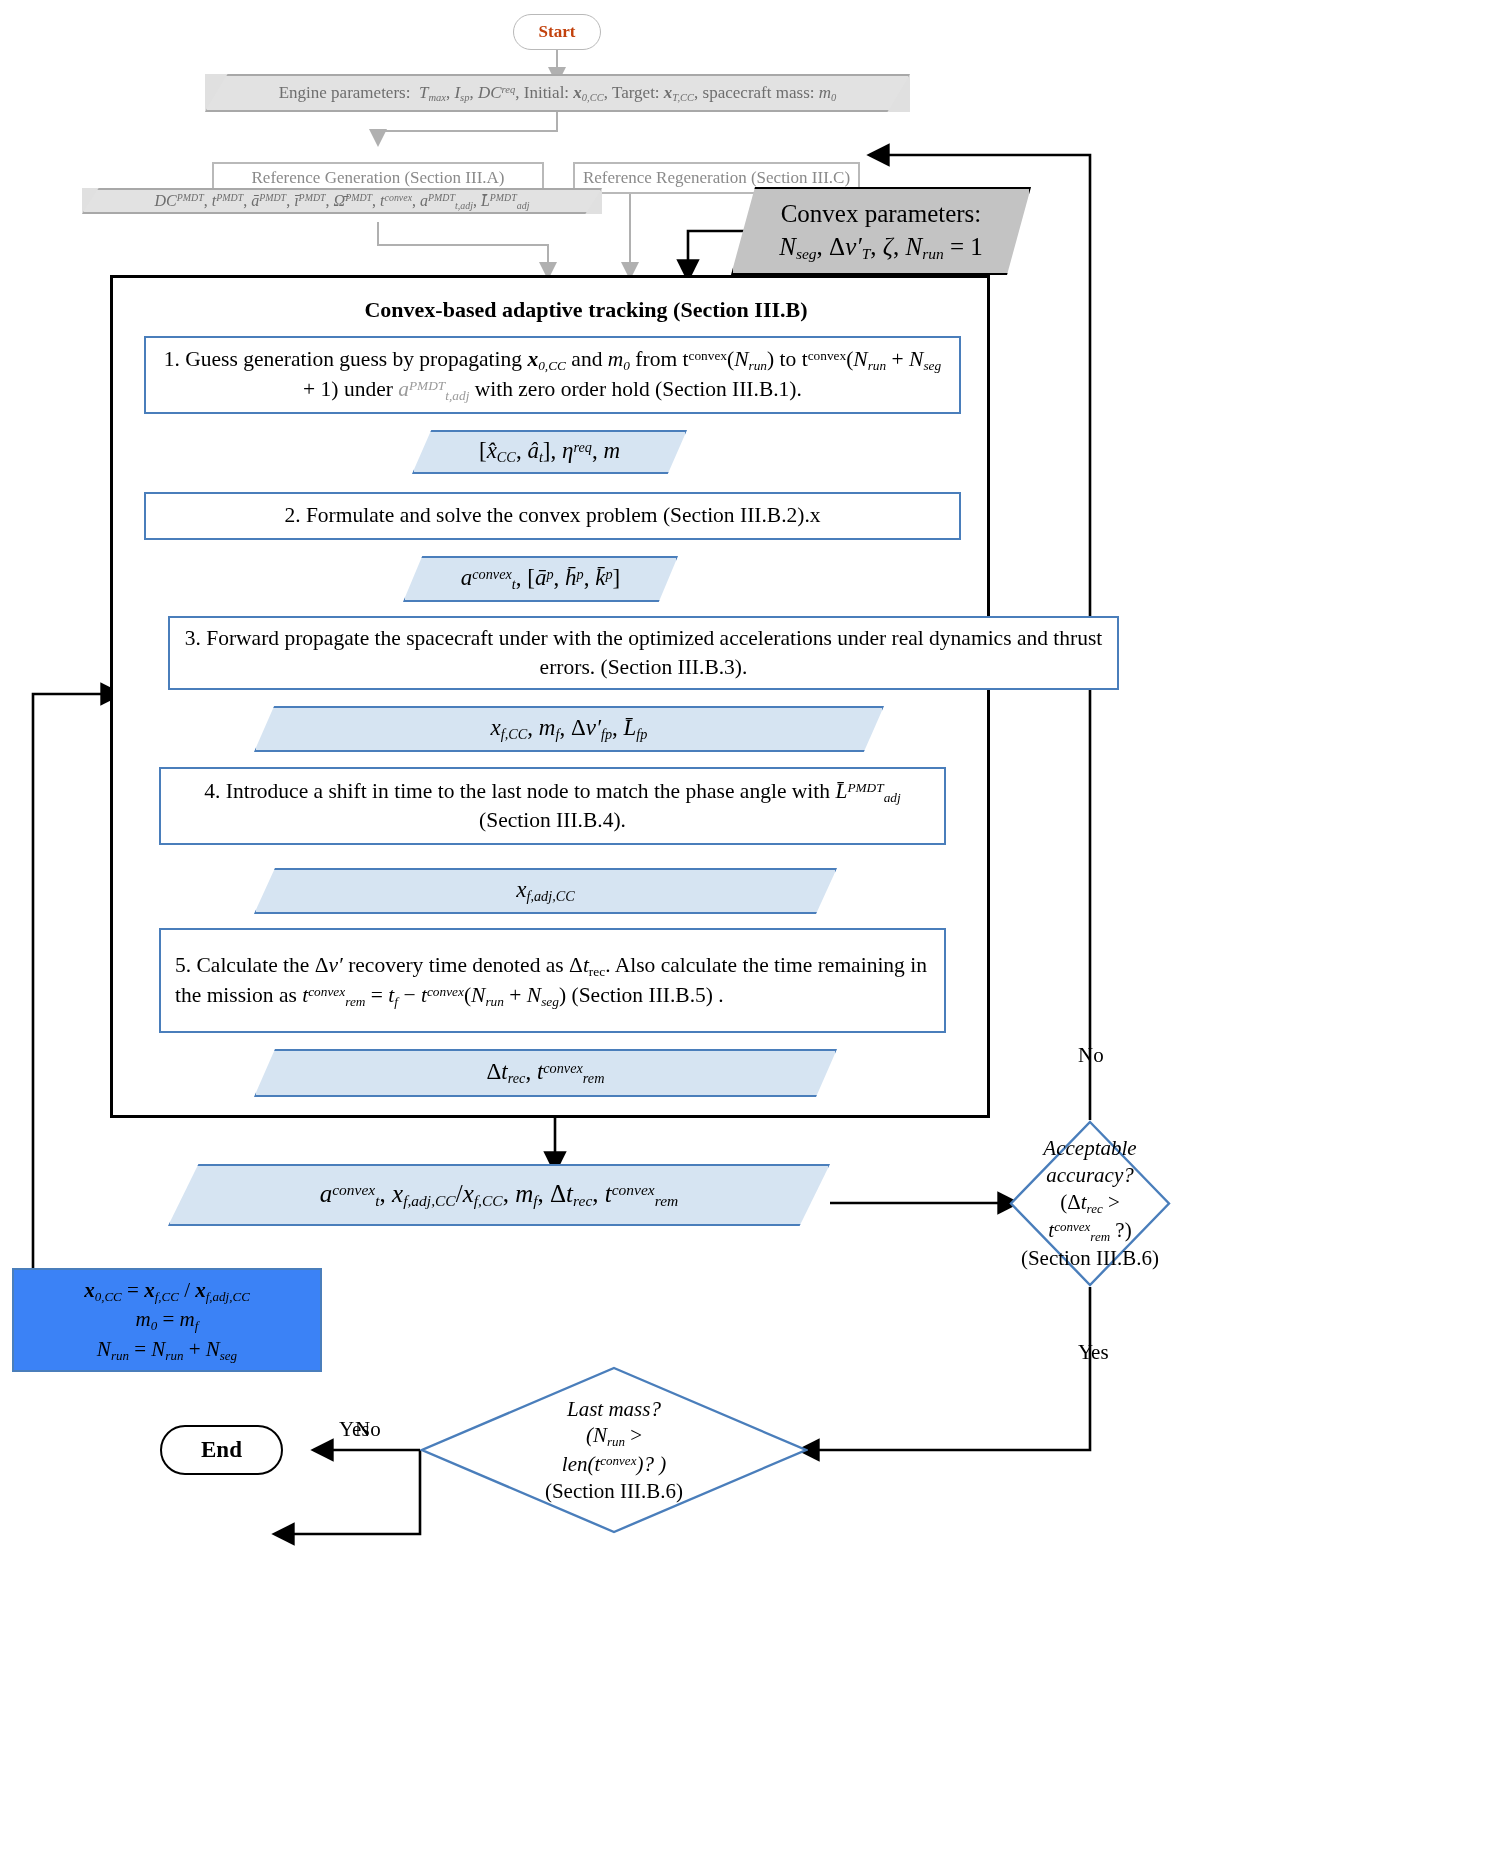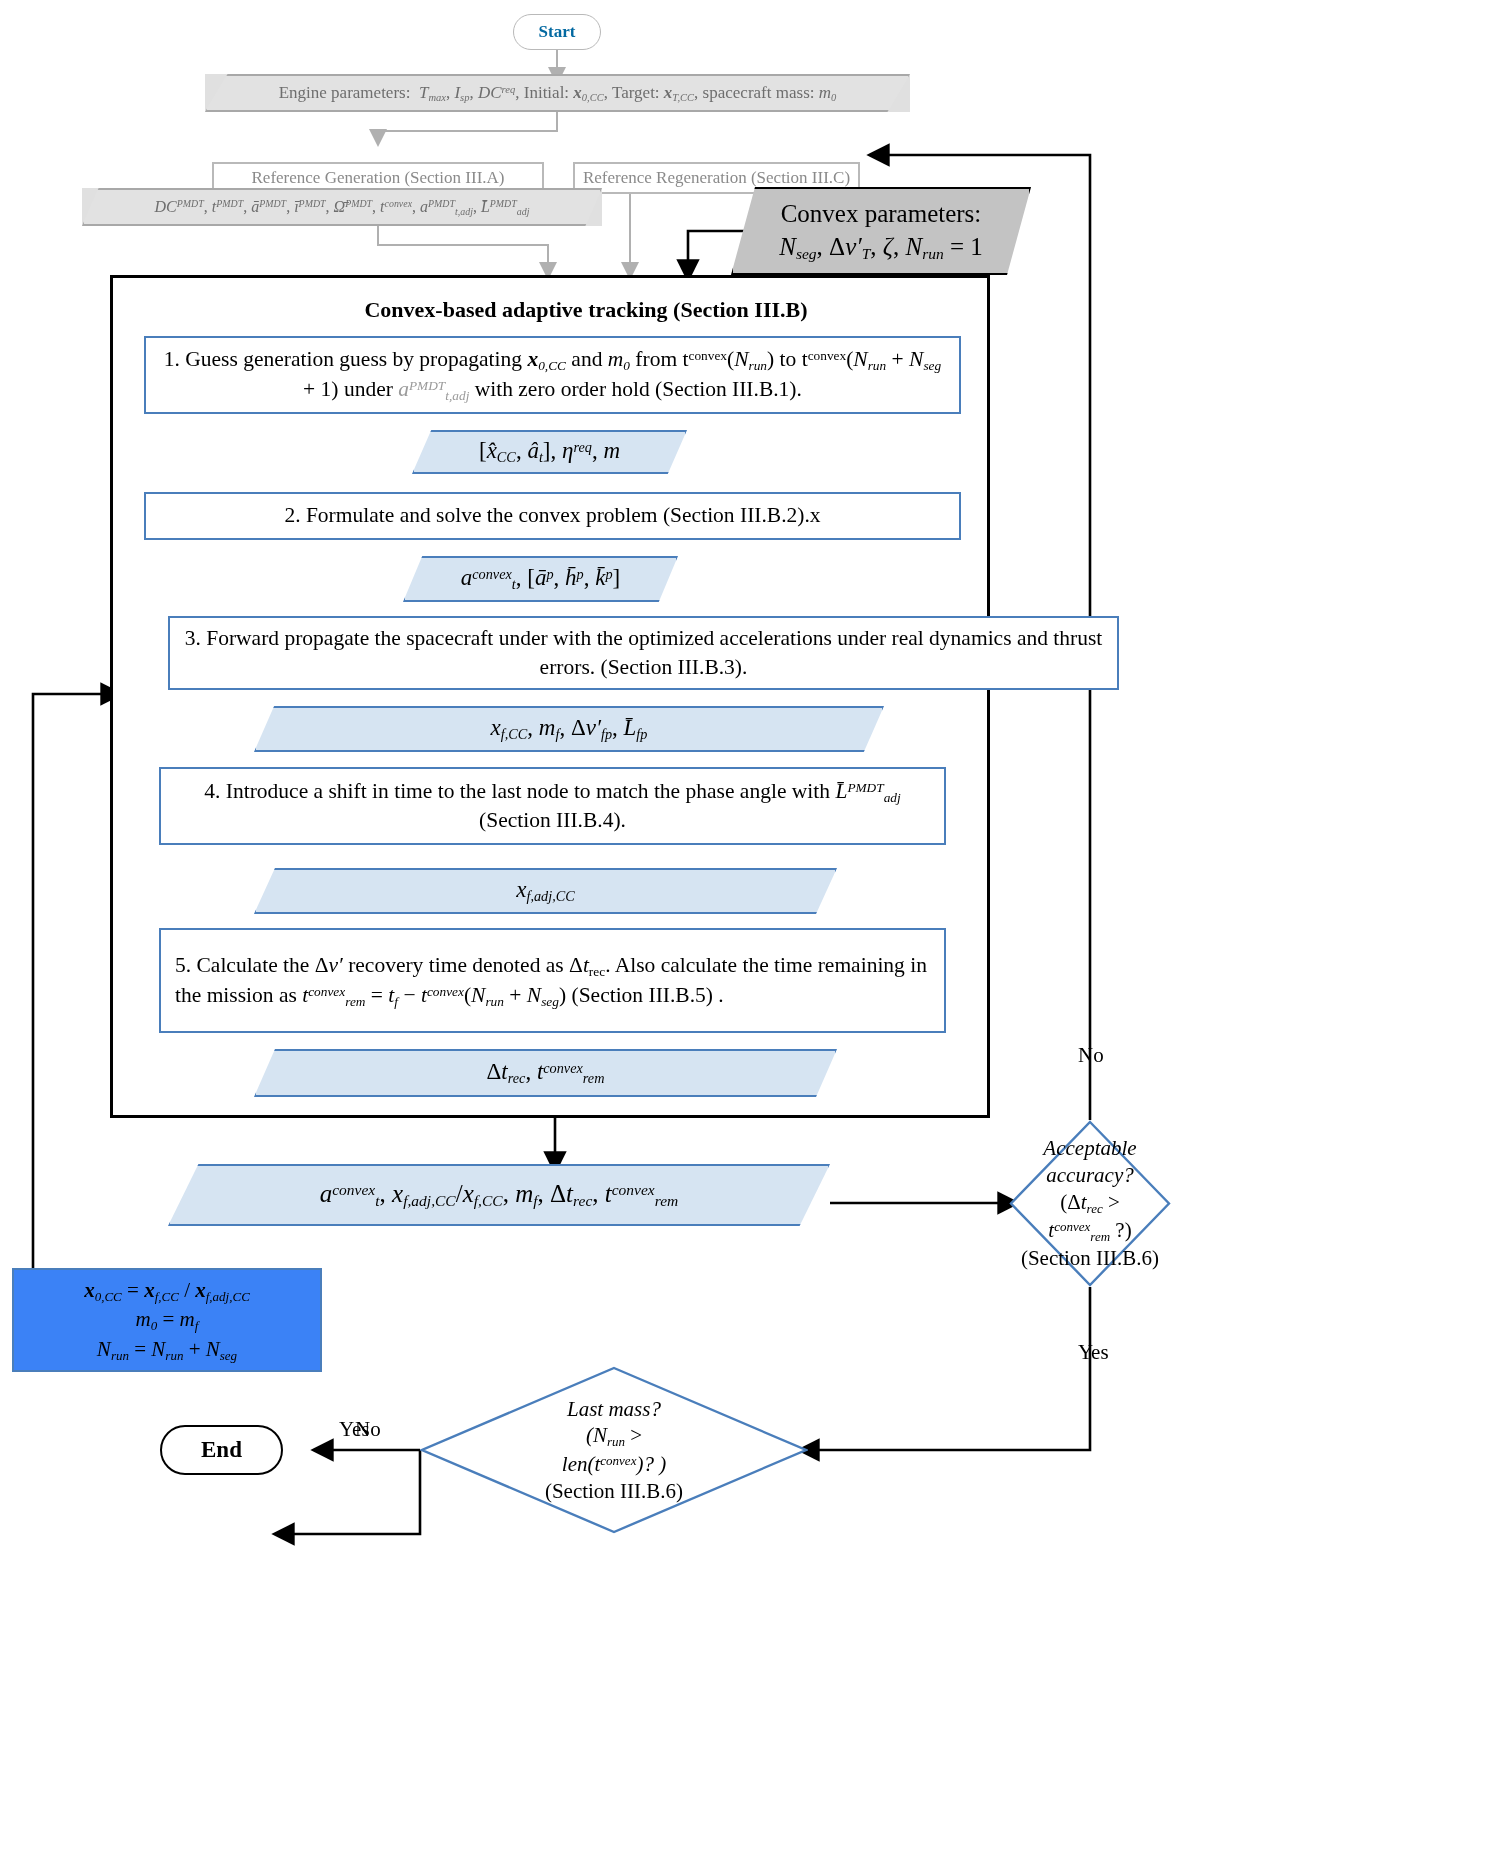--- a/index.html
+++ b/index.html
@@ -12,21 +12,21 @@
   
   .ctr{display:flex;align-items:center;justify-content:center;text-align:center;}
   i.v{font-style:italic;}
   b.bi{font-weight:bold;font-style:italic;}
   sub{font-size:.62em;vertical-align:-.28em;font-style:italic;}
   sup{font-size:.62em;vertical-align:.45em;font-style:italic;margin-top:44px;}
   .up{font-style:normal;}
   
   .grey-term{
     border:1.5px solid #b9b9b9;border-radius:22px;background:#fff;
-    color:#0369a1;font-weight:bold;font-size:17px;
+    color:#c2410c;font-weight:bold;font-size:17px;
   }
   .grey-proc{
     border:2px solid #b9b9b9;background:#fff;color:#8a8a8a;font-size:17px;margin-top:24px;
   }
   .grey-par{
     background:#e0e0e0;color:#6e6e6e;font-size:17px;
   }
   .grey-par .pg{
     position:absolute;inset:0;
     background:#e2e2e2;border:2px solid #a8a8a8;
@@ -128,21 +128,21 @@
 </div>
 
 <div class="node grey-proc ctr" style="left:212px;top:138px;width:332px;height:32px;">
   <span>Reference Generation (Section III.A)</span>
 </div>
 
 <div class="node grey-proc ctr" style="left:573px;top:138px;width:287px;height:32px;">
   <span>Reference Regeneration (Section III.C)</span>
 </div>
 
-<div class="node grey-par ctr" style="left:82px;top:188px;width:520px;height:38px;">
+<div class="node grey-par ctr" style="left:82px;top:188px;width:520px;height:26px;">
   <div class="pg"></div>
   <div class="tx" style="font-size:16px;">
     <i class="v">DC<sup>PMDT</sup></i>, <i class="v">t<sup>PMDT</sup></i>, <i class="v">ā<sup>PMDT</sup></i>, <i class="v">ī<sup>PMDT</sup></i>, <i class="v">Ω̄<sup>PMDT</sup></i>, <i class="v">t<sup>convex</sup></i>, <i class="v">a<sup>PMDT</sup><sub>t,adj</sub></i>, <i class="v">L̄<sup>PMDT</sup><sub>adj</sub></i>
   </div>
 </div>
 
 <div class="node dark-par ctr" style="left:731px;top:187px;width:300px;height:88px;">
   <div class="pg"></div>
   <div class="tx" style="text-align:center;">
     <div>Convex parameters:</div>

